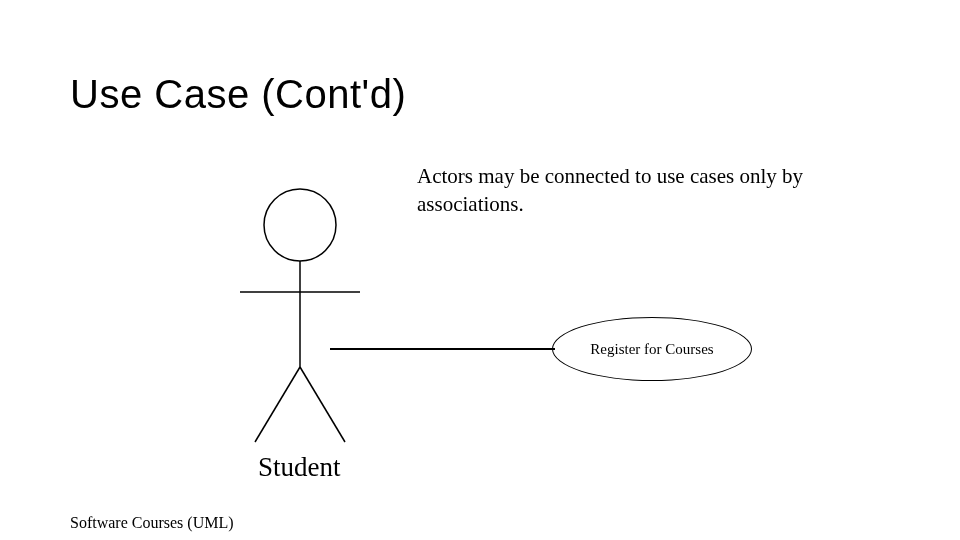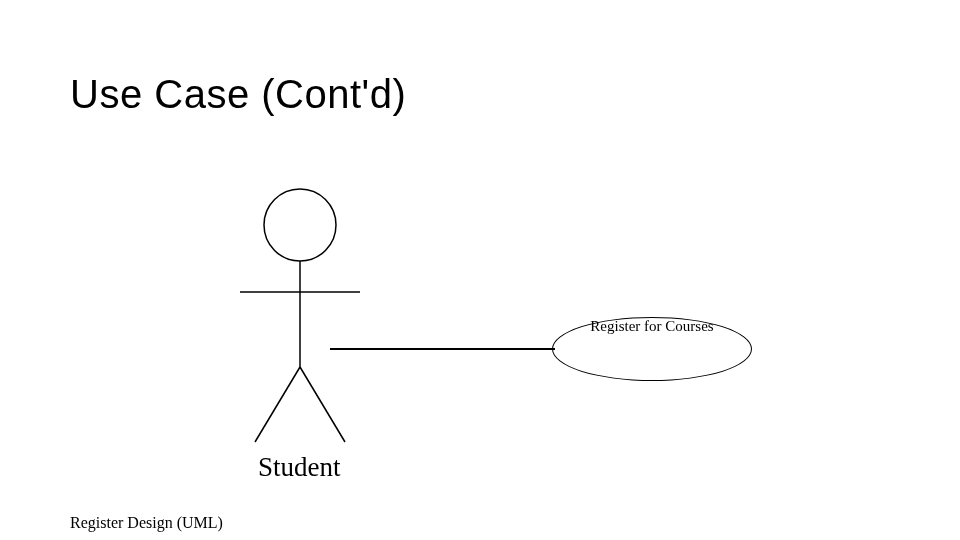--- a/index.html
+++ b/index.html
@@ -4,42 +4,43 @@
   <style>
     * { margin: 0; padding: 0; box-sizing: border-box; }
     html, body { width: 960px; height: 540px; background: #fff; font-family: "Times New Roman", Times, serif; color: #000; }
     .slide { position: relative; width: 960px; height: 540px; margin-top: 12px; }
     .title { position: absolute; left: 70px; top: 60px; font-family: "Segoe UI Light", "Helvetica Neue", Arial, sans-serif; font-weight: 300; font-size: 40px; letter-spacing: 0.5px; }
     .body-text { position: absolute; left: 417px; top: 150px; font-size: 21px; line-height: 1.35; width: 430px; }
     .actor { position: absolute; }
     .actor svg { display: block; }
     .actor-label { position: absolute; left: 258px; top: 440px; font-size: 27px; }
     .association { position: absolute; left: 330px; top: 336px; width: 225px; height: 2px; background: #000; }
-    .usecase { position: absolute; left: 552px; top: 305px; width: 200px; height: 64px; border: 1px solid #000; border-radius: 50%; display: flex; align-items: flex-start; justify-content: center; font-size: 15px; }
+    .usecase { position: absolute; left: 552px; top: 305px; width: 200px; height: 64px; border: 1px solid #000; border-radius: 50%; display: flex; align-items: center; justify-content: center; font-size: 15px; }
     .footer { position: absolute; left: 70px; top: 502px; font-size: 16px; }
   </style>
 </head>
 <body>
 
 <div class="slide">
   <div class="title">Use Case (Cont'd)</div>
 
+  <div class="body-text">Actors may be connected to use cases only by associations.</div>
 
   <div class="actor" style="left:225px; top:175px;">
     <svg width="150" height="260" viewBox="0 0 150 260">
       <circle cx="75" cy="38" r="36" fill="none" stroke="#000" stroke-width="1.5"></circle>
       <line x1="75" y1="74" x2="75" y2="180" stroke="#000" stroke-width="1.5"></line>
       <line x1="15" y1="105" x2="135" y2="105" stroke="#000" stroke-width="1.5"></line>
       <line x1="75" y1="180" x2="30" y2="255" stroke="#000" stroke-width="1.5"></line>
       <line x1="75" y1="180" x2="120" y2="255" stroke="#000" stroke-width="1.5"></line>
     </svg>
   </div>
 
   <div class="actor-label">Student</div>
 
   <div class="association"></div>
 
   <div class="usecase">
     <span>Register for Courses</span>
   </div>
 
-  <div class="footer">Register Design (UML)</div>
+  <div class="footer">Software Courses (UML)</div>
 </div>
 
 </body></html>

